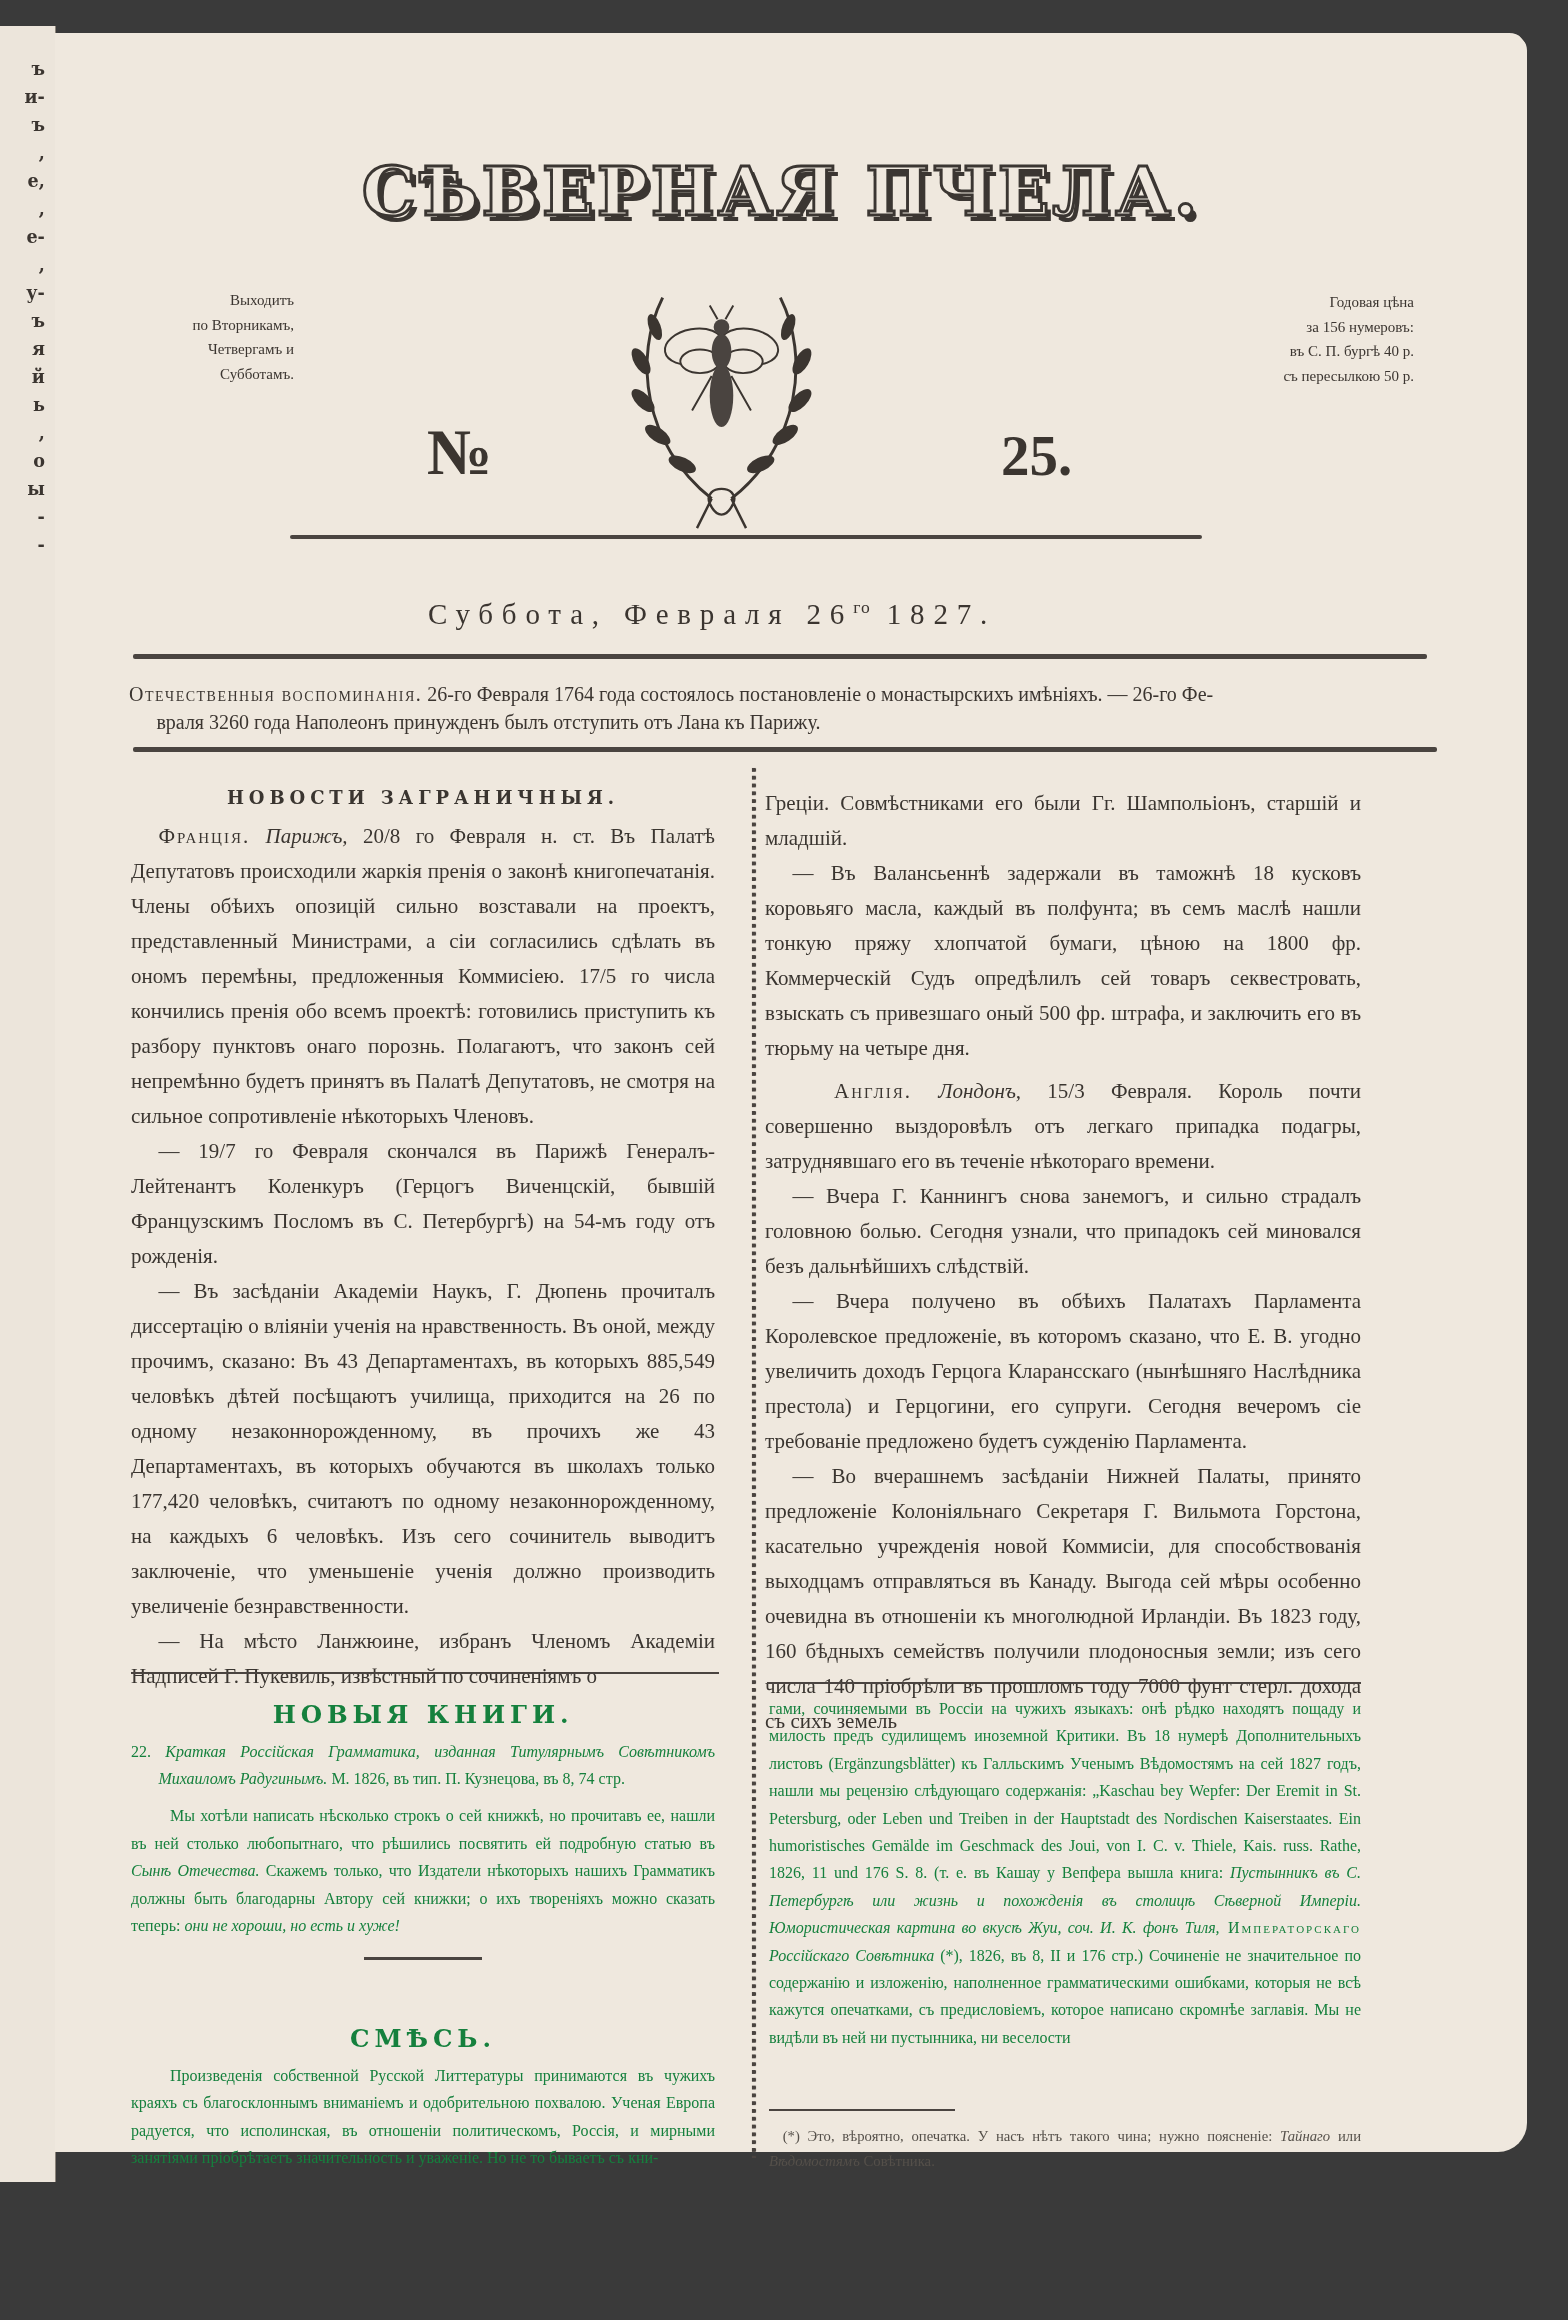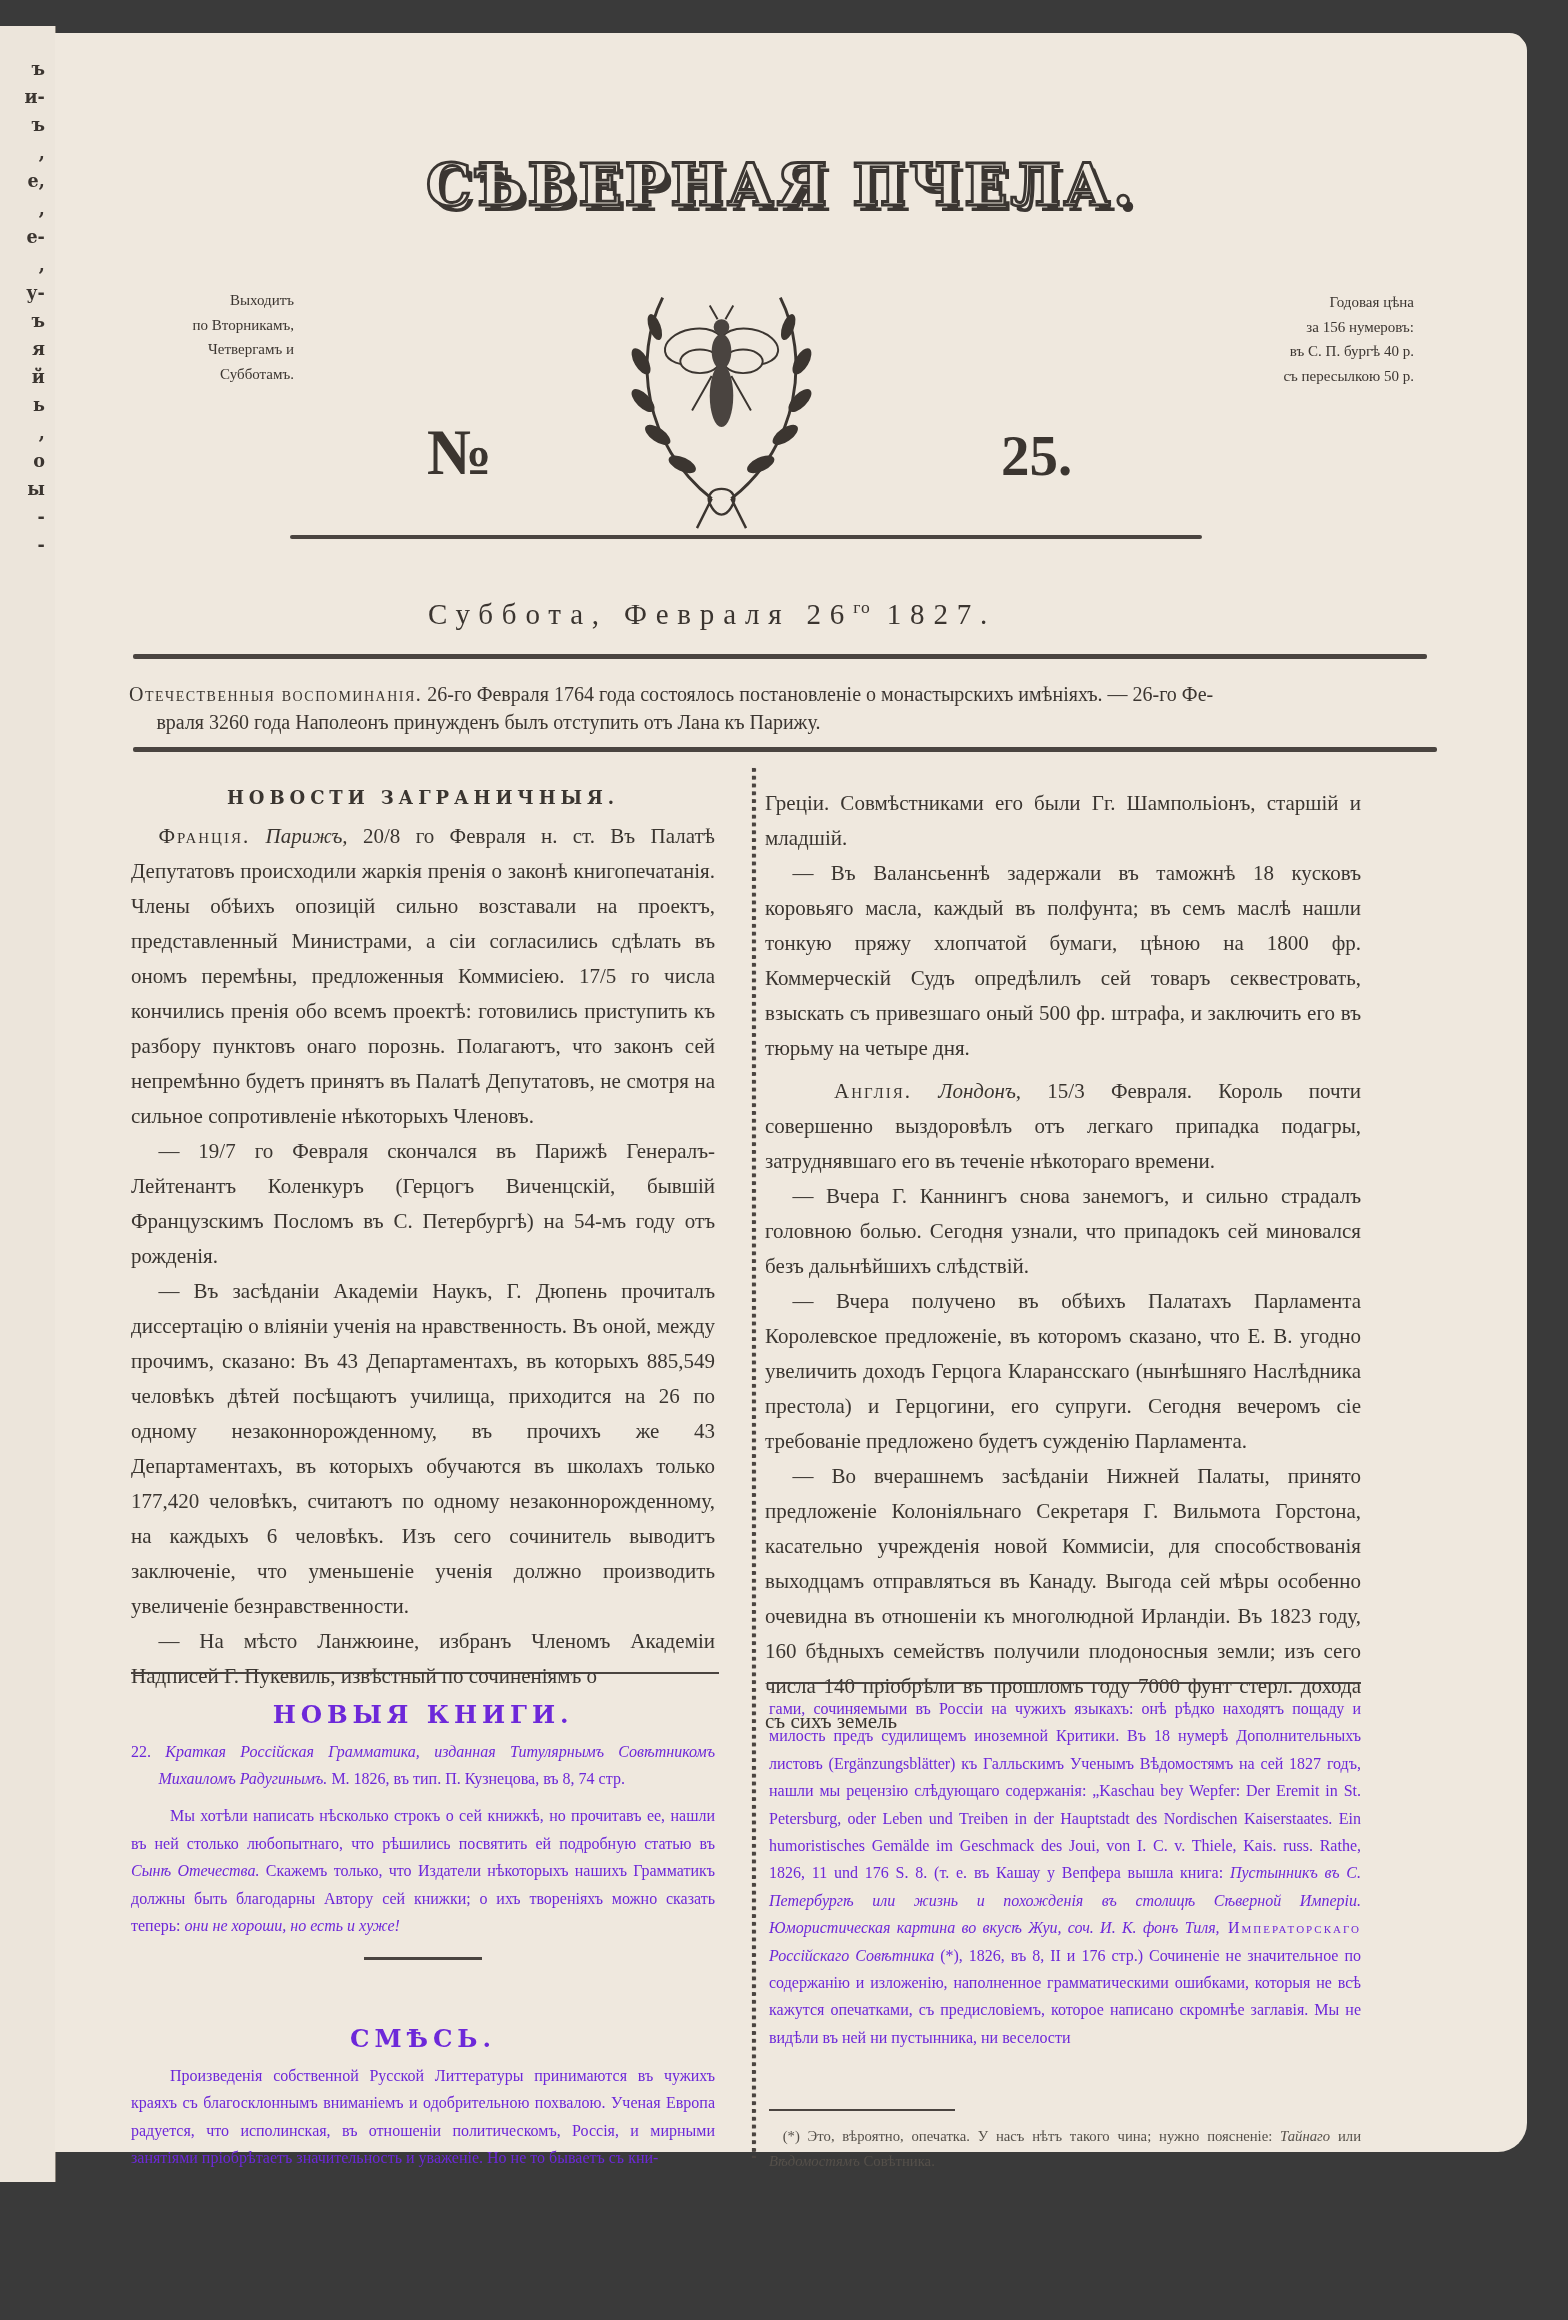--- a/index.html
+++ b/index.html
@@ -22,21 +22,21 @@
     position: absolute; left: 55px; top: 33px; width: 1472px; height: 2119px;
     background: #efe8de;
     border-radius: 0 17.6px 29px 0;
   }
   .page::before {
     content: ""; position: absolute; right: 0; top: 0; width: 9.8px; height: 11.8px;
     background: #3a3a3a; clip-path: polygon(0 0, 100% 0, 100% 100%);
   }
   .masthead {
     position: absolute; left: 221px; top: 118px; width: 1010px; text-align: center;
-    font-family: "DejaVu Serif", serif; font-weight: bold; font-size: 57px;
+    font-family: "DejaVu Serif", serif; font-weight: bold; font-size: 68px;
     letter-spacing: 2.9px; color: #efe8de;
     -webkit-text-stroke: 2.9px #3b3632;
     text-shadow: 4.9px 5.9px 0 #3b3632;
   }
   .left-note, .right-note {
     position: absolute; font-size: 15px; line-height: 24.5px; text-align: right; color: #3b3530;
     font-family: "Liberation Serif", serif;
   }
   .left-note { left: 104px; top: 255px; width: 135px; }
   .right-note { left: 1106px; top: 257px; width: 253px; text-align: right; }
@@ -74,21 +74,21 @@
   .col .sc { font-variant: small-caps; letter-spacing: 2px; }
   .col i { font-style: italic; }
   .col-left { left: 76px; top: 745px; width: 584px; }
   .col-right { left: 710px; top: 753px; width: 596px; }
   .divider {
     position: absolute; left: 696px; top: 733px; width: 5.9px; height: 1392px;
     background-image: radial-gradient(circle at 2.9px 3.9px, #4a4440 2.2px, transparent 2.4px);
     background-size: 5.9px 7.8px;
   }
   .small {
-    position: absolute; font-family: "Liberation Serif", serif; color: #6d28d9;
+    position: absolute; font-family: "Liberation Serif", serif; color: #15803d;
     font-size: 16px; line-height: 27.4px; text-align: justify;
   }
   .small p { margin: 0; }
   .small .indent { text-indent: 39px; }
   .small .hang { padding-left: 27.4px; text-indent: -27.4px; }
   .small .hdr {
     text-align: center; font-family: "DejaVu Serif", serif; font-weight: bold;
     font-size: 24.5px; letter-spacing: 4.9px; line-height: 39px; margin: 7.8px 0 3.9px;
   }
   .small .sc { font-variant: small-caps; letter-spacing: 2px; margin-top: 26px; }

